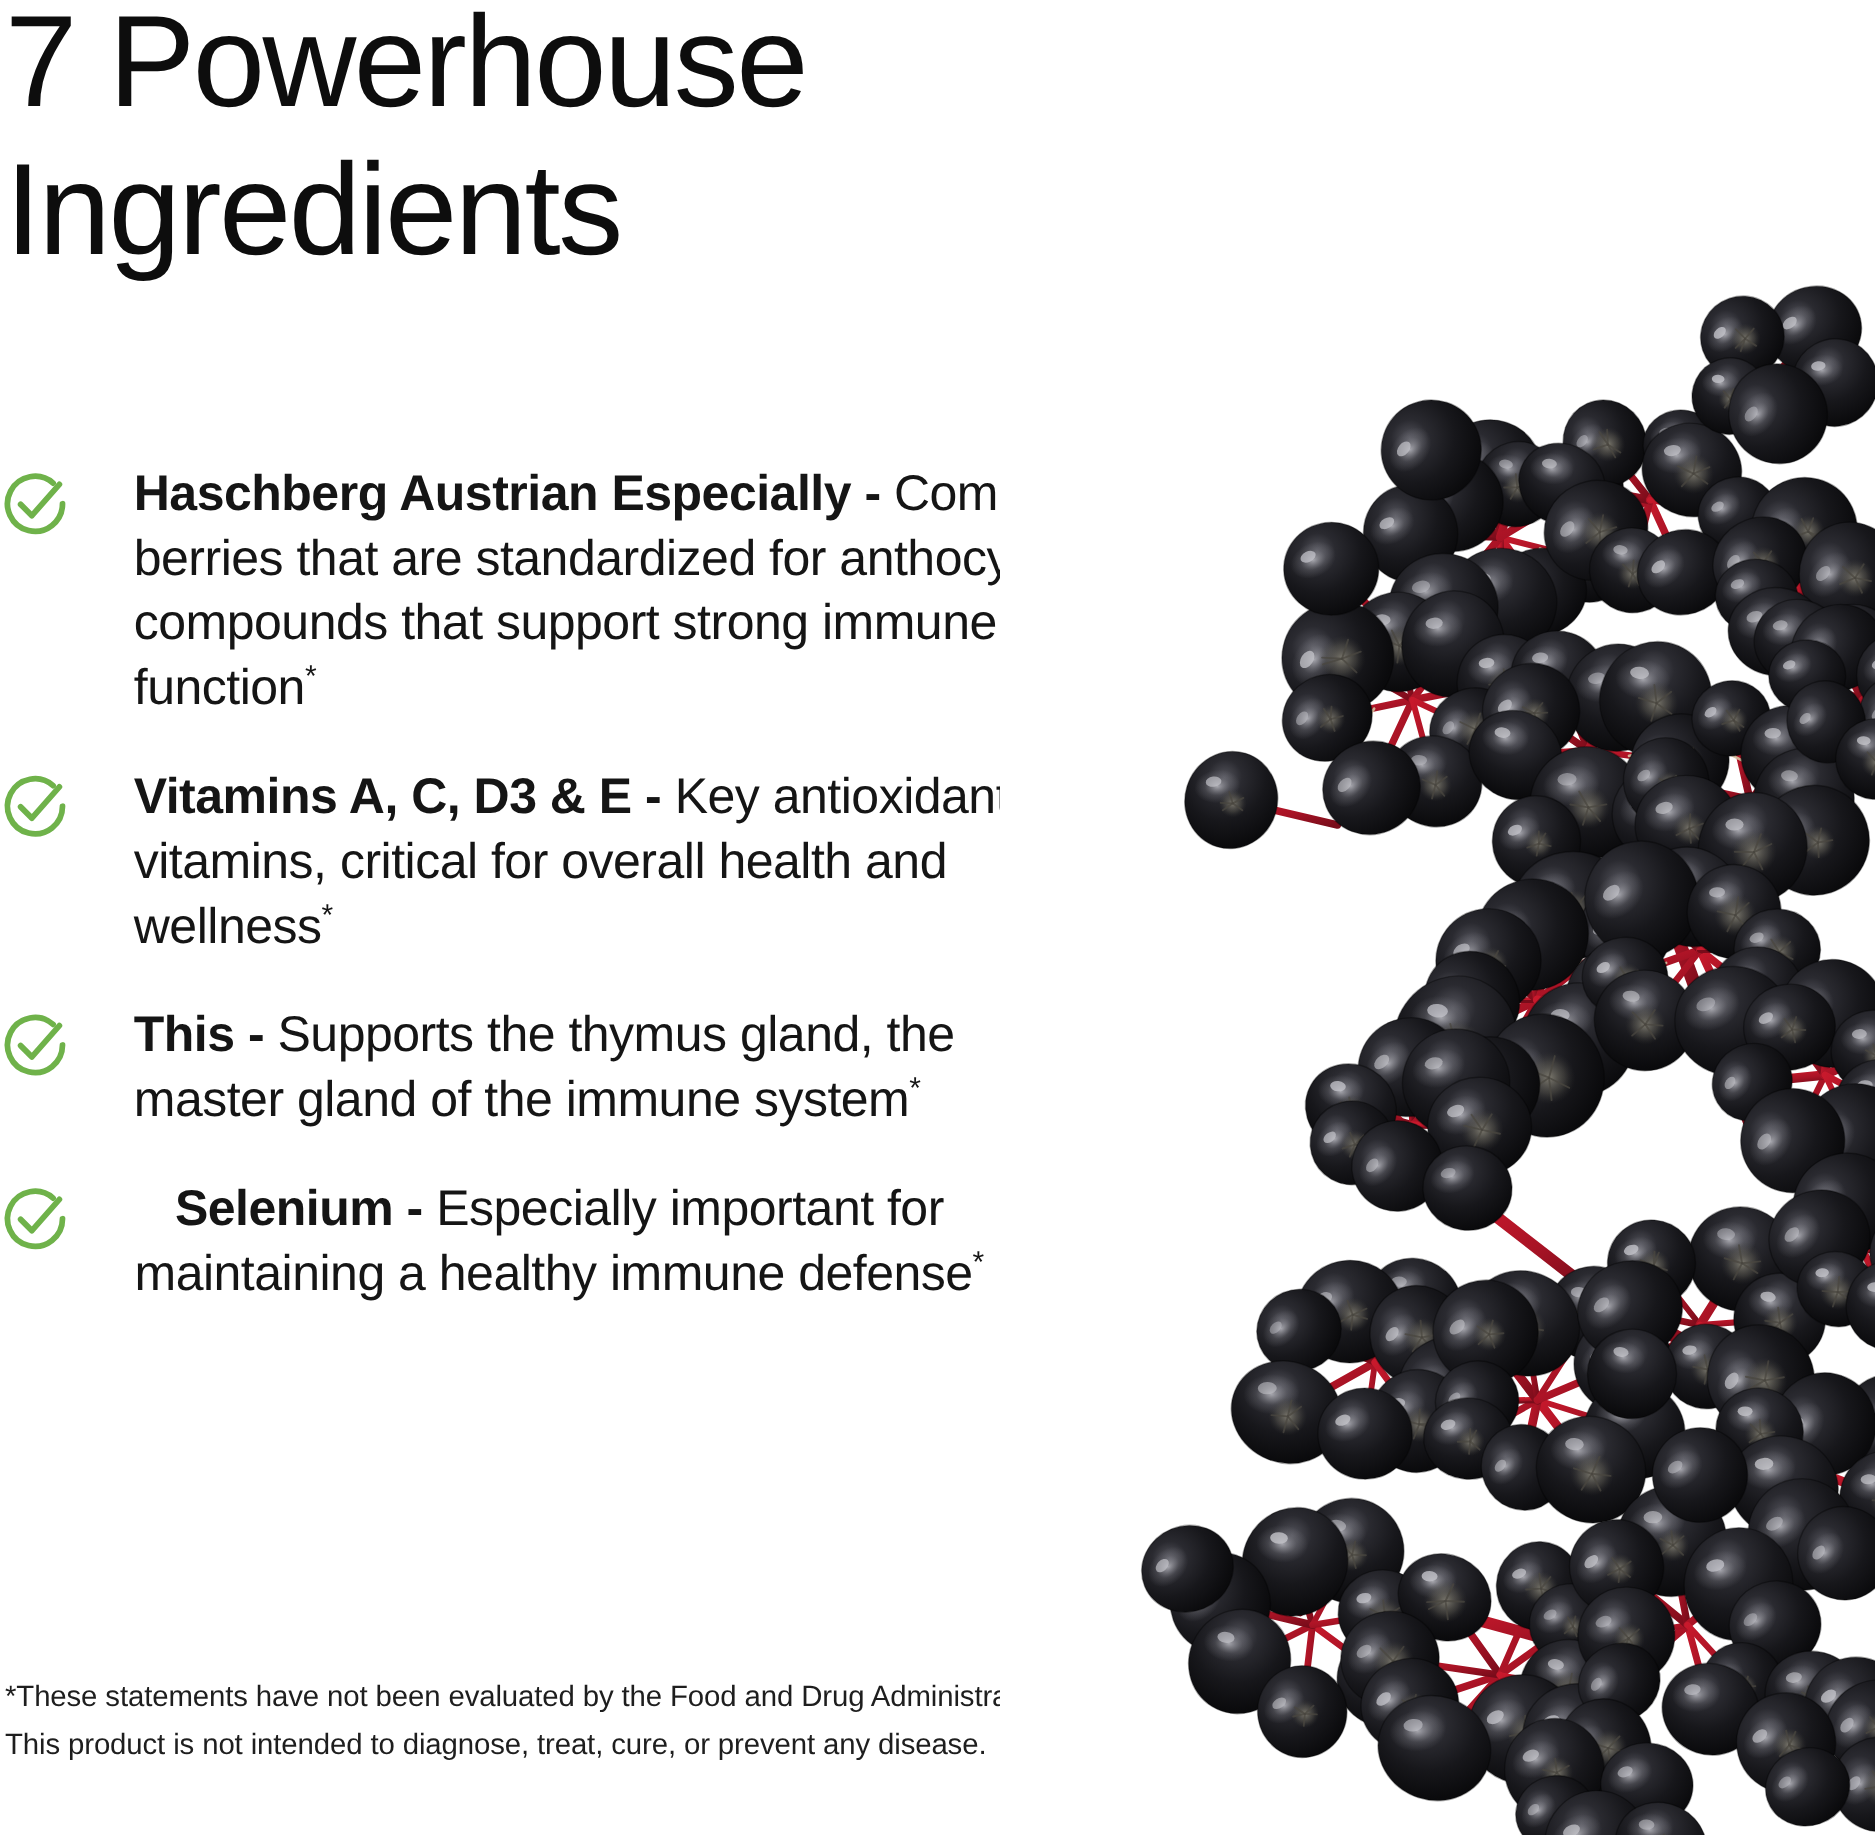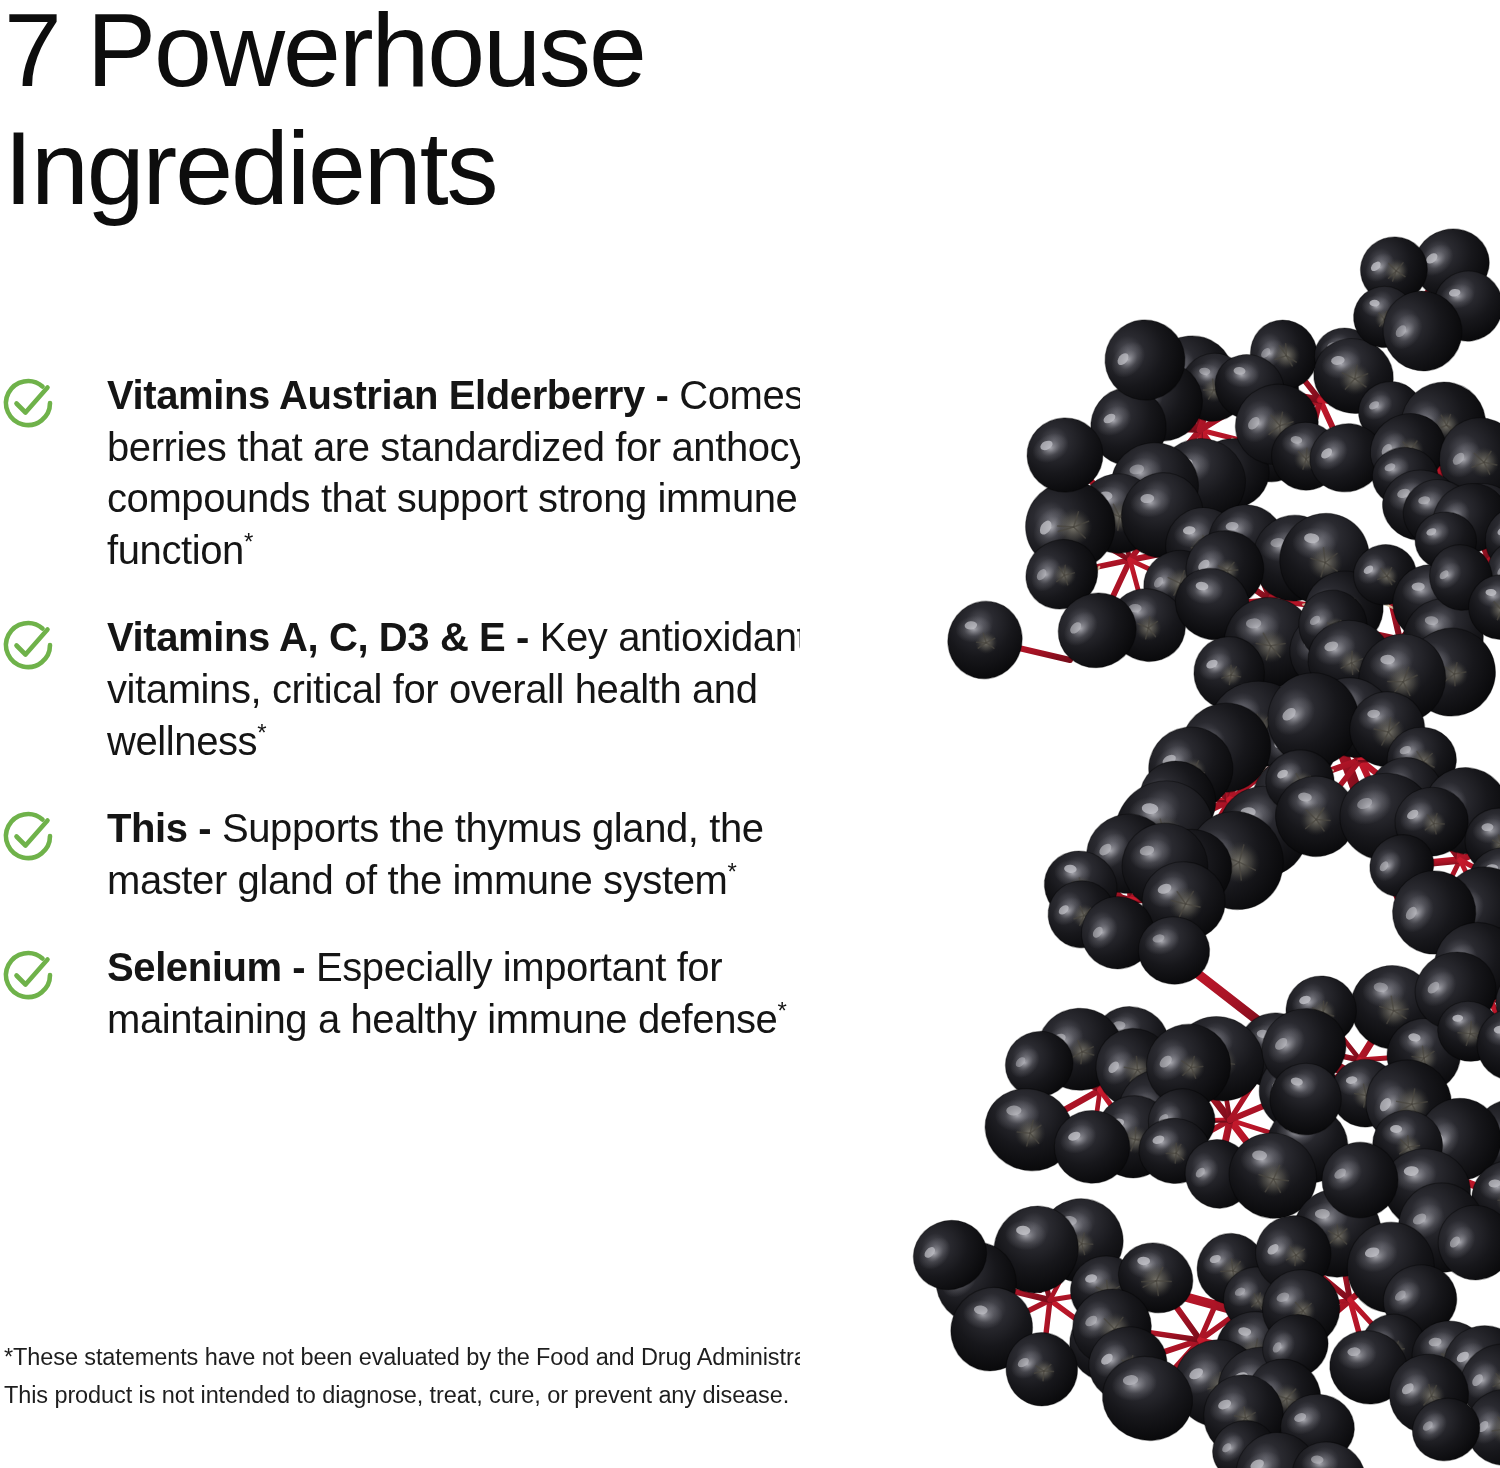--- a/index.html
+++ b/index.html
@@ -40,21 +40,21 @@
   .item-lead { font-weight:700; }
   .item-star {
     font-size:0.60em; vertical-align:super; line-height:0;
     letter-spacing:0;
   }
 
   
   .it-0 .item-text { max-width:880px; }
   .it-1 .item-text { max-width:855px; }
   .it-2 .item-text { max-width:830px; }
-  .it-3 .item-text { max-width:730px; }
+  .it-3 .item-text { max-width:730px;text-align:center; }
 
   
   #disclaimer {
     position:absolute; left:4px; top:1338px; width:900px;
     font-size:23.5px; line-height:1.62; font-weight:400;
     letter-spacing:-0.1px; color:#1e1e1e;
     white-space:pre-line;
   }
 
   
@@ -73,21 +73,21 @@
 
 <div id="ingredient-list">
 
   <div class="ingredient-item it-0">
     <span class="check-icon">
       <svg viewBox="0 0 56 56" aria-hidden="true">
         <path d="M42.5 11.5 A22 22 0 1 0 50 28" fill="none" stroke="#6FB24A" stroke-width="4.6" stroke-linecap="round"></path>
         <path d="M16.5 28.5 L25.5 37.5 L47.5 12.5" fill="none" stroke="#6FB24A" stroke-width="4.6" stroke-linecap="round" stroke-linejoin="round"></path>
       </svg>
     </span>
-    <p class="item-text"><span class="item-lead">Vitamins Austrian Elderberry -</span><span> Comes from berries that are standardized for anthocyanins, compounds that support strong immune function</span><span class="item-star">*</span></p>
+    <p class="item-text"><span class="item-lead">Haschberg Austrian Especially -</span><span> Comes from berries that are standardized for anthocyanins, compounds that support strong immune function</span><span class="item-star">*</span></p>
   </div>
 
   <div class="ingredient-item it-1">
     <span class="check-icon">
       <svg viewBox="0 0 56 56" aria-hidden="true">
         <path d="M42.5 11.5 A22 22 0 1 0 50 28" fill="none" stroke="#6FB24A" stroke-width="4.6" stroke-linecap="round"></path>
         <path d="M16.5 28.5 L25.5 37.5 L47.5 12.5" fill="none" stroke="#6FB24A" stroke-width="4.6" stroke-linecap="round" stroke-linejoin="round"></path>
       </svg>
     </span>
     <p class="item-text"><span class="item-lead">Vitamins A, C, D3 &amp; E -</span><span> Key antioxidant vitamins, critical for overall health and wellness</span><span class="item-star">*</span></p>

